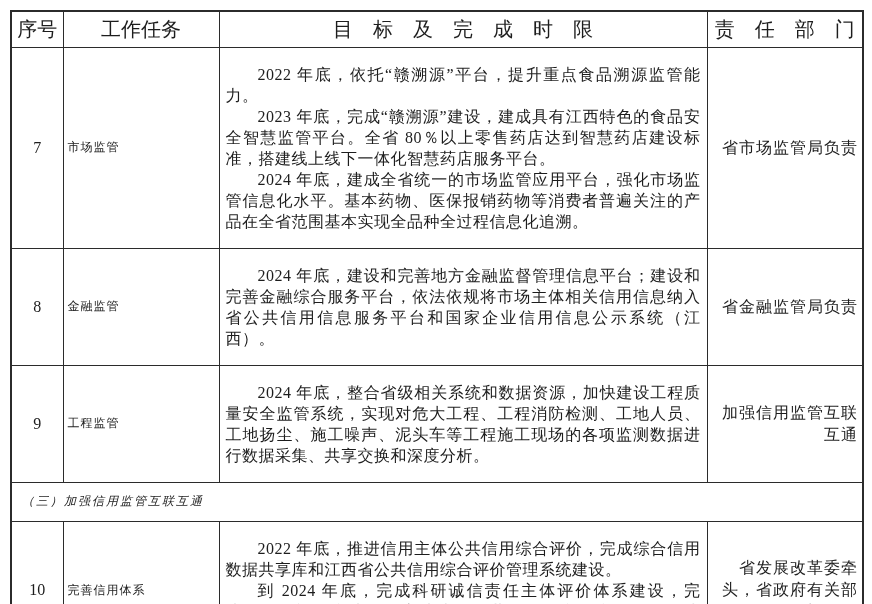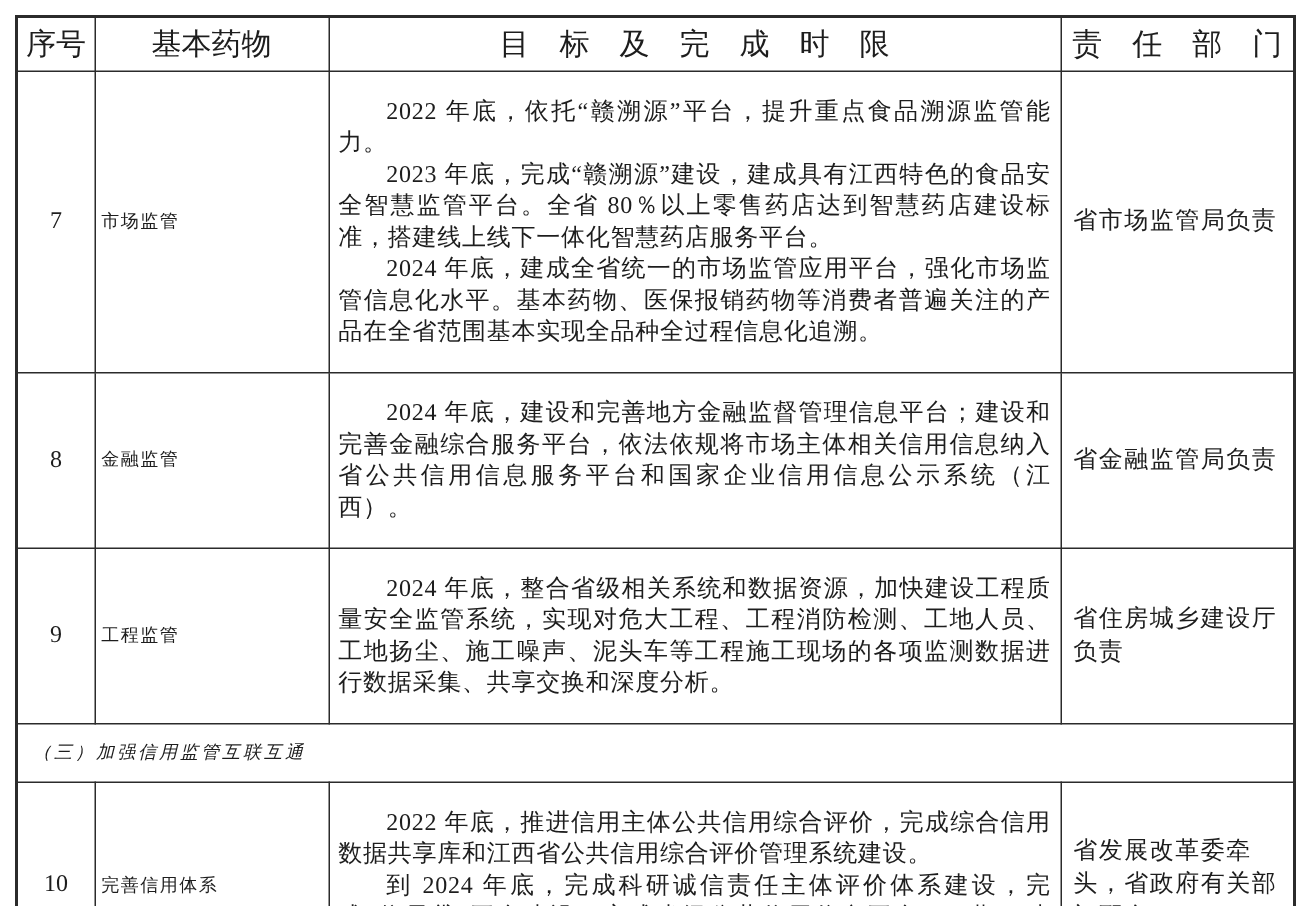--- a/index.html
+++ b/index.html
@@ -46,20 +46,21 @@
     line-height:21px;
     text-indent:2em;
     text-align:justify;
     letter-spacing:0.5px;
   }
   .cell-dept{
     font-size:16px;
     line-height:22px;
     padding:0 4px 0 8px;
     letter-spacing:1px;
+    text-align:right;
   }
   .section-kai{
     font-style:italic;
     font-size:12px;
     padding-left:10px;
     letter-spacing:2px;
   }
   .section-bold{
     font-family:"Liberation Sans","DejaVu Sans",sans-serif;
     font-weight:bold;
@@ -82,21 +83,21 @@
   <colgroup>
     <col style="width:52px">
     <col style="width:156px">
     <col style="width:488px">
     <col style="width:156px">
   </colgroup>
 
   <tbody>
       <tr class="h-head">
     <th>序号</th>
-    <th>基本药物</th>
+    <th>工作任务</th>
     <th>目　标　及　完　成　时　限</th>
     <th>责　任　部　门</th>
   </tr>
 
   <tr class="h-r7">
     <td class="cell-no">7</td>
     <td class="cell-task">市场监管</td>
     <td class="cell-goals">
       <p>2022 年底，依托“赣溯源”平台，提升重点食品溯源监管能力。</p>
       <p>2023 年底，完成“赣溯源”建设，建成具有江西特色的食品安全智慧监管平台。全省 80％以上零售药店达到智慧药店建设标准，搭建线上线下一体化智慧药店服务平台。</p>
@@ -113,21 +114,21 @@
     </td>
     <td class="cell-dept">省金融监管局负责</td>
   </tr>
 
   <tr class="h-r9">
     <td class="cell-no">9</td>
     <td class="cell-task">工程监管</td>
     <td class="cell-goals">
       <p>2024 年底，整合省级相关系统和数据资源，加快建设工程质量安全监管系统，实现对危大工程、工程消防检测、工地人员、工地扬尘、施工噪声、泥头车等工程施工现场的各项监测数据进行数据采集、共享交换和深度分析。</p>
     </td>
-    <td class="cell-dept">省住房城乡建设厅负责</td>
+    <td class="cell-dept">加强信用监管互联互通</td>
   </tr>
 
   <tr class="h-sec">
     <td class="section-kai" colspan="4">（三）加强信用监管互联互通</td>
   </tr>
 
   <tr class="h-r10">
     <td class="cell-no">10</td>
     <td class="cell-task">完善信用体系</td>
     <td class="cell-goals">

